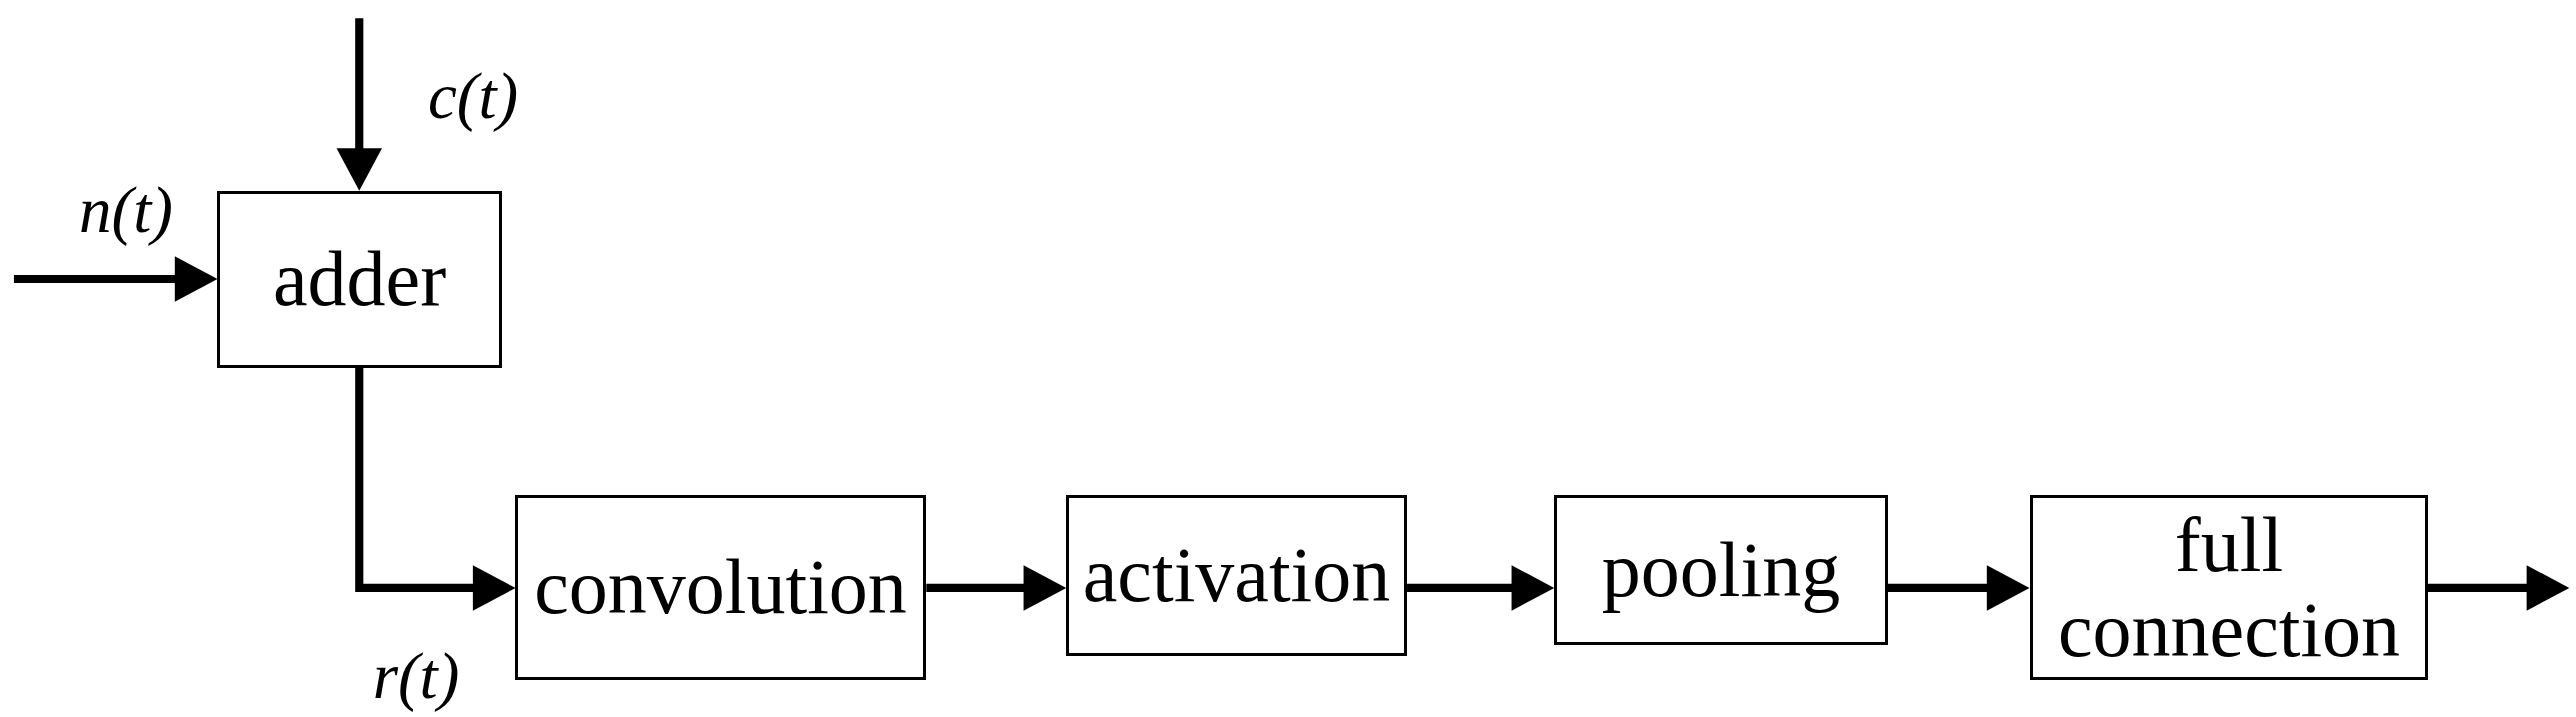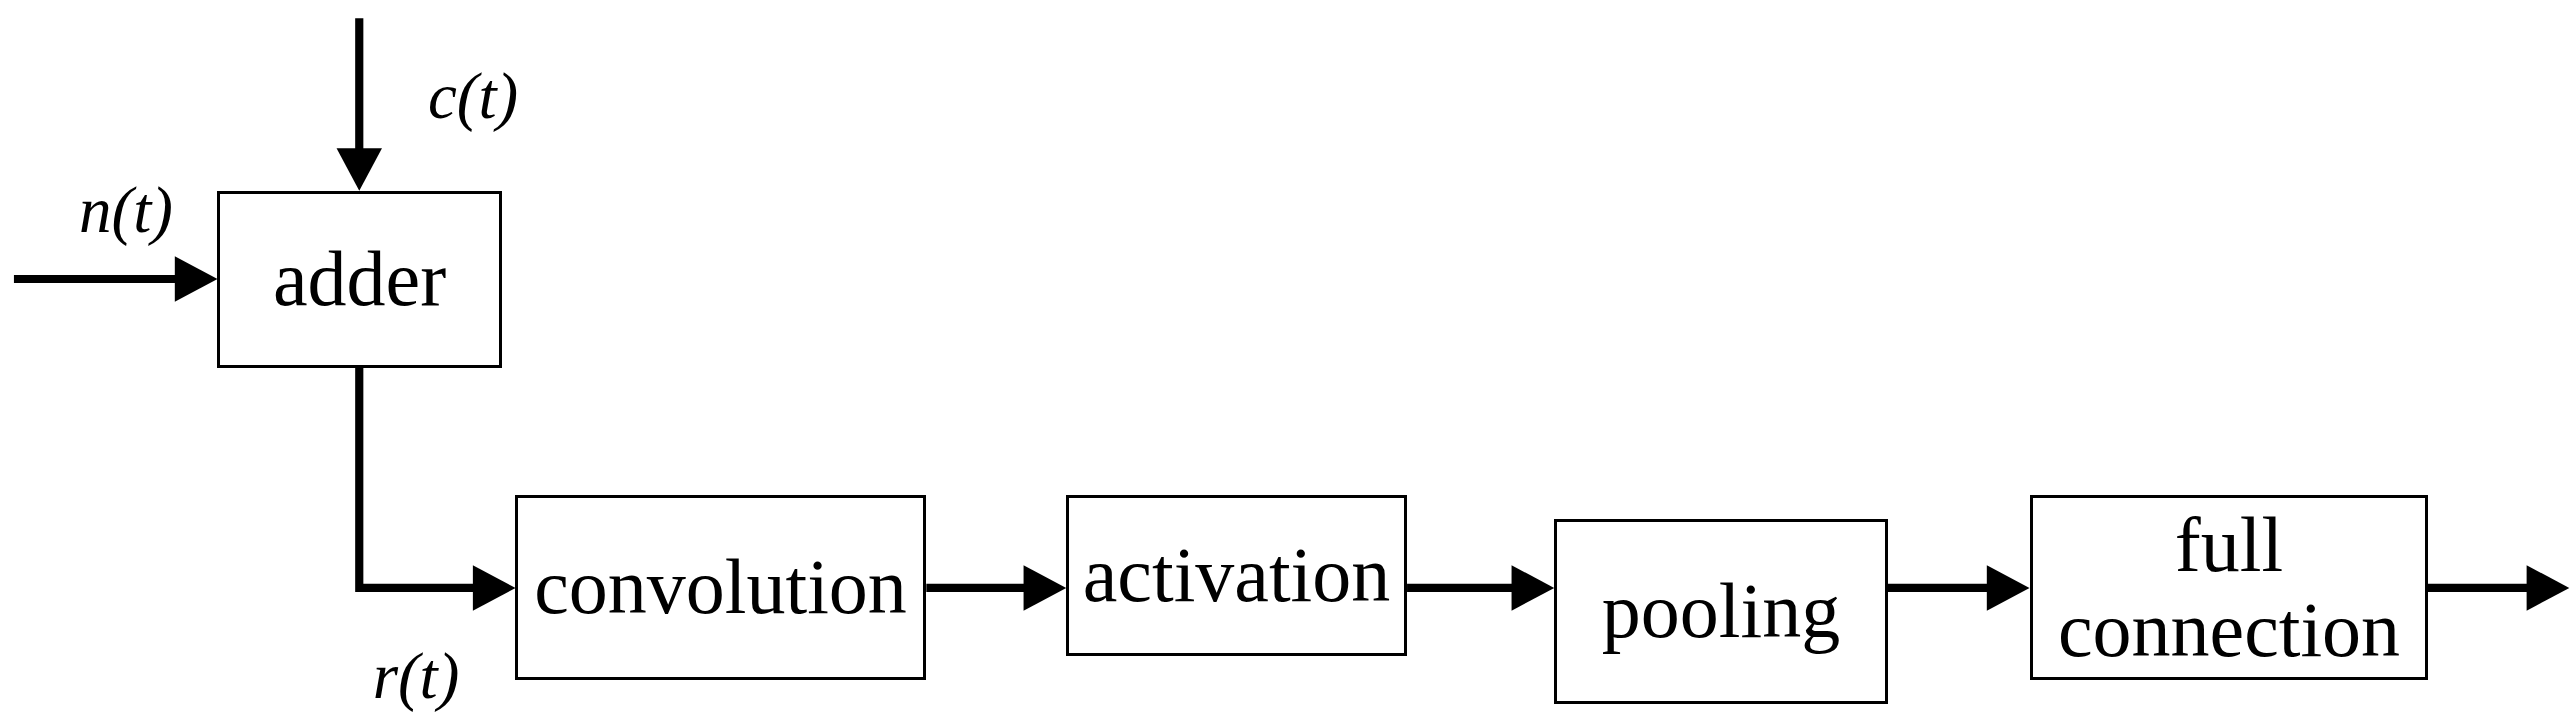--- a/index.html
+++ b/index.html
@@ -49,21 +49,21 @@
   }
   .node .multiline {
     white-space: normal;
   }
   .node .line {
     display: block;
   }
   .node-adder       { left: 217px;  top: 191px; width: 285px; height: 177px; }
   .node-convolution { left: 515px;  top: 495px; width: 411px; height: 185px; }
   .node-activation  { left: 1066px; top: 495px; width: 341px; height: 161px; }
-  .node-pooling     { left: 1554px; top: 519px; width: 334px; height: 185px; }
+  .node-pooling     { left: 1554px; top: 495px; width: 334px; height: 150px; }
   .node-full-connection { left: 2030px; top: 495px; width: 398px; height: 185px; }
   .signal-label {
     position: absolute;
     transform: translate(-50%, -50%);
     font-style: italic;
     font-size: 65px;
     white-space: nowrap;
   }
   .label-n { left: 103px; top: 210px; margin-left: 23px; }
   .label-c { left: 473px; top: 96px; font-family: Liberation Serif, serif; }

